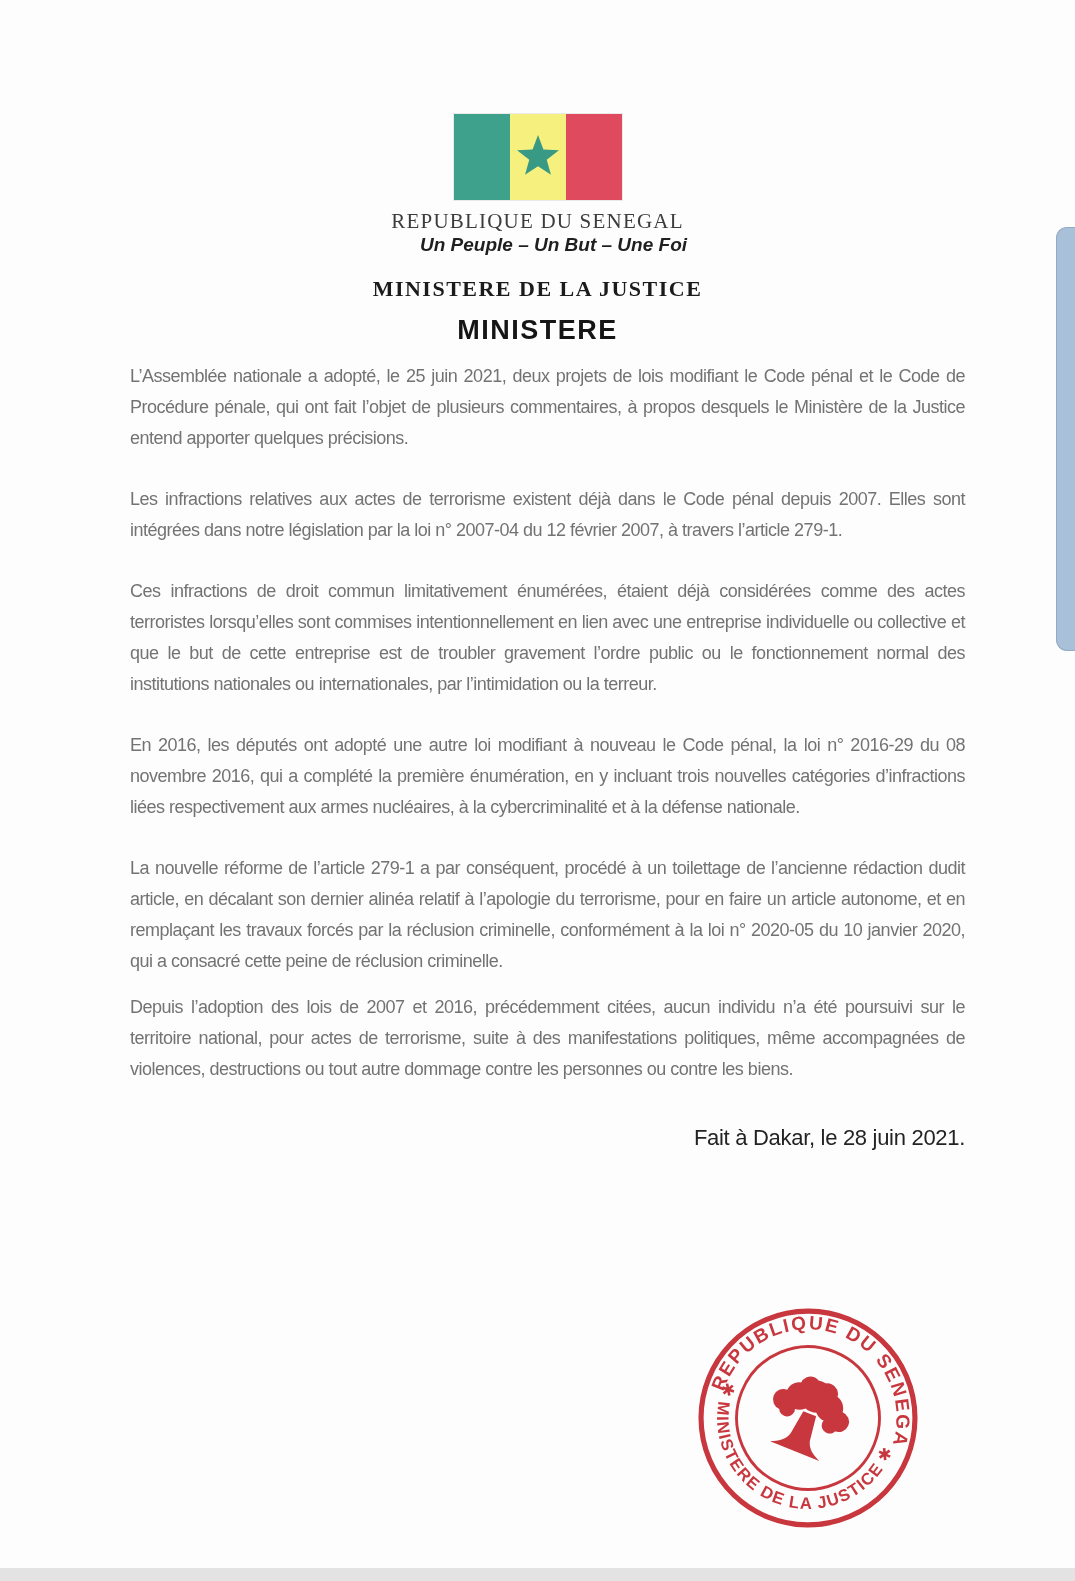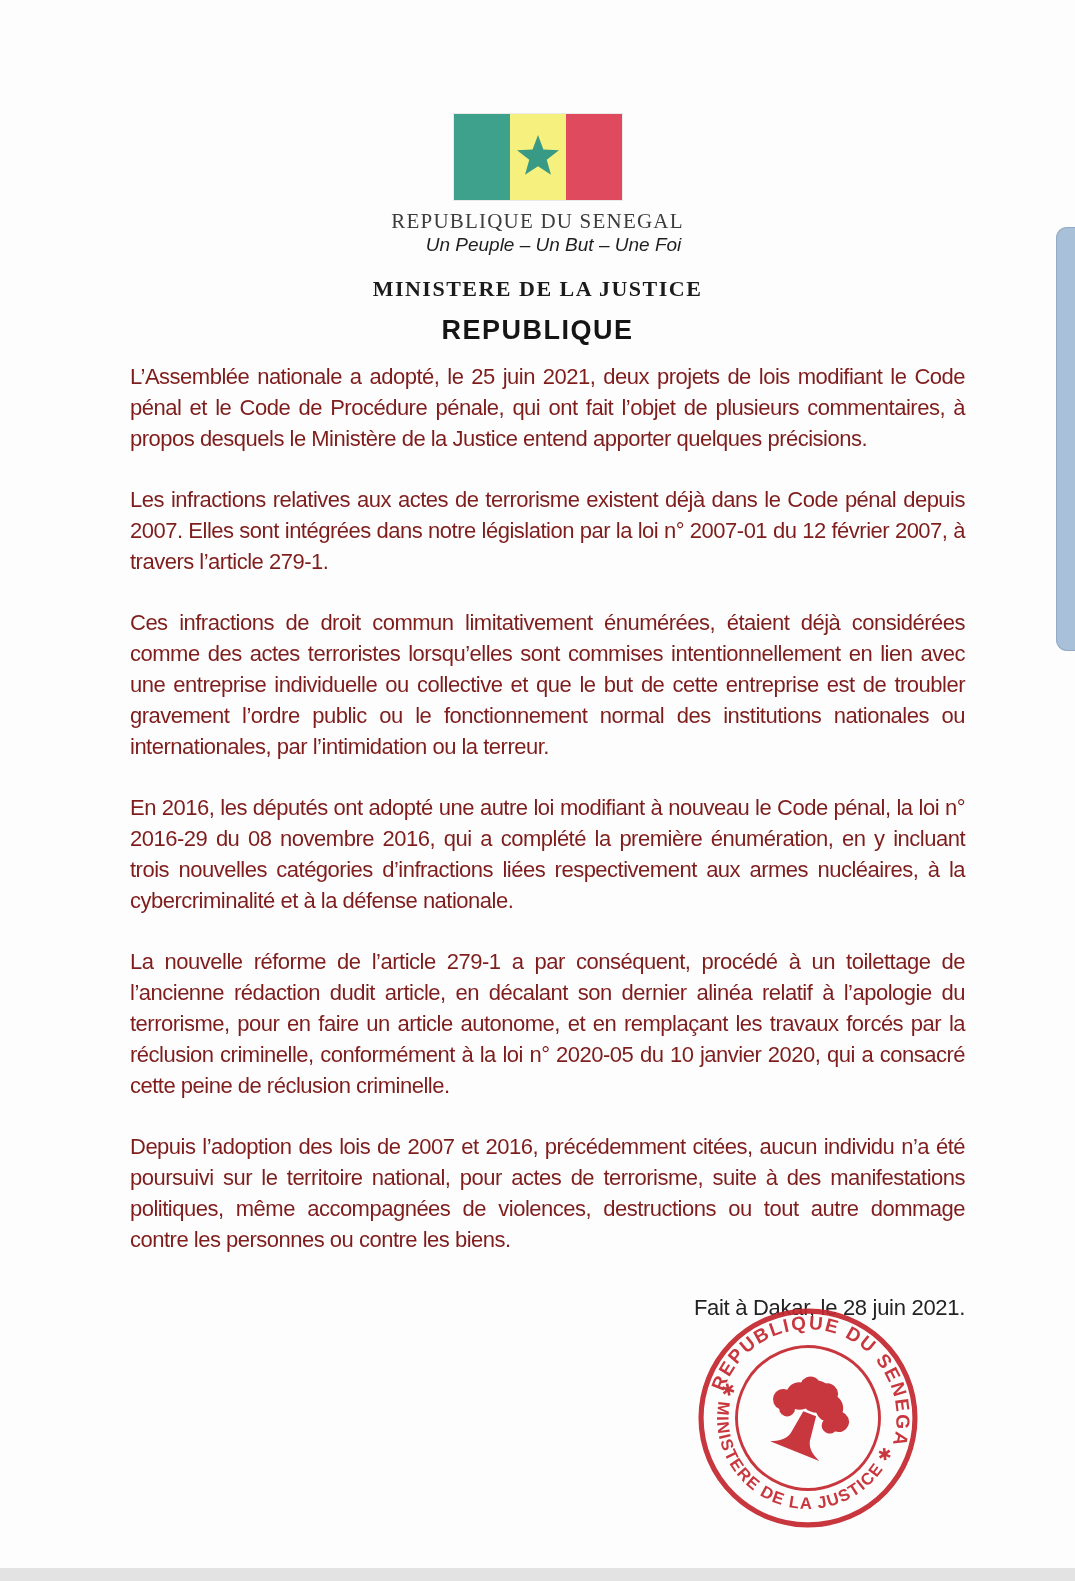--- a/index.html
+++ b/index.html
@@ -31,21 +31,21 @@
   .republic-title {
     margin-top: 9px;
     font-family: "Liberation Serif", "DejaVu Serif", serif;
     font-size: 21px; line-height: 24px;
     letter-spacing: 1.2px;
     color: #3c3c3c;
   }
   .motto {
     margin-top: 1px;
     font-size: 19px; line-height: 22px;
-    font-weight: normal; font-style: italic;
+    font-weight: bold; font-style: italic;
     color: #1f1f1f;
     margin-left: 32px;
   }
   .ministry-title {
     margin-top: 20px;
     font-family: "Liberation Serif", "DejaVu Serif", serif;
     font-size: 22px; line-height: 26px;
     font-weight: bold;
     letter-spacing: 1.5px;
     color: #1b1b1b;
@@ -54,29 +54,29 @@
     margin-top: 13px;
     font-size: 27px; line-height: 30px;
     font-weight: bold;
     letter-spacing: 1.5px;
     color: #151515;
   }
 
   
   .doc-body {
     margin: 16px 110px 0 130px;
-    font-size: 22px;
+    font-size: 18px;
     line-height: 31px;
     letter-spacing: -0.5px;
-    color: #7f1d1d;
+    color: #737373;
     text-align: justify;
   }
   .doc-body p { margin: 0; }
   .doc-body p + p { margin-top: 30px; }
-  .doc-body p.tight { }
+  .doc-body p.tight { margin-top: 15px; }
 
   .dateline {
     margin: 40px 110px 0 130px;
     font-size: 22px;
     letter-spacing: -0.3px;
     color: #232323;
     text-align: right;
   }
 
   
@@ -125,26 +125,26 @@
       <div class="star-wrap" style="color: rgb(56, 154, 132);">
         <svg viewBox="-25 -25 50 50" width="46" height="46" aria-hidden="true">
           <polygon fill="currentColor" points="0,-24 5.9,-8.1 22.8,-7.4 9.5,3.1 14.1,19.4 0,10 -14.1,19.4 -9.5,3.1 -22.8,-7.4 -5.9,-8.1"></polygon>
         </svg>
       </div>
     </div>
 
     <div class="republic-title">REPUBLIQUE DU SENEGAL</div>
     <div class="motto">Un Peuple – Un But – Une Foi</div>
     <div class="ministry-title">MINISTERE DE LA JUSTICE</div>
-    <div class="communique-title">REPUBLIQUE</div>
+    <div class="communique-title">MINISTERE</div>
   </div>
 
   <div class="doc-body">
     <p>L’Assemblée nationale a adopté, le 25 juin 2021, deux projets de lois modifiant le Code pénal et le Code de Procédure pénale, qui ont fait l’objet de plusieurs commentaires, à propos desquels le Ministère de la Justice entend apporter quelques précisions.</p>
-    <p>Les infractions relatives aux actes de terrorisme existent déjà dans le Code pénal depuis 2007. Elles sont intégrées dans notre législation par la loi n° 2007-01 du 12 février 2007, à travers l’article 279-1.</p>
+    <p>Les infractions relatives aux actes de terrorisme existent déjà dans le Code pénal depuis 2007. Elles sont intégrées dans notre législation par la loi n° 2007-04 du 12 février 2007, à travers l’article 279-1.</p>
     <p>Ces infractions de droit commun limitativement énumérées, étaient déjà considérées comme des actes terroristes lorsqu’elles sont commises intentionnellement en lien avec une entreprise individuelle ou collective et que le but de cette entreprise est de troubler gravement l’ordre public ou le fonctionnement normal des institutions nationales ou internationales, par l’intimidation ou la terreur.</p>
     <p>En 2016, les députés ont adopté une autre loi modifiant à nouveau le Code pénal, la loi n° 2016-29 du 08 novembre 2016, qui a complété la première énumération, en y incluant trois nouvelles catégories d’infractions liées respectivement aux armes nucléaires, à la cybercriminalité et à la défense nationale.</p>
     <p>La nouvelle réforme de l’article 279-1 a par conséquent, procédé à un toilettage de l’ancienne rédaction dudit article, en décalant son dernier alinéa relatif à l’apologie du terrorisme, pour en faire un article autonome, et en remplaçant les travaux forcés par la réclusion criminelle, conformément à la loi n° 2020-05 du 10 janvier 2020, qui a consacré cette peine de réclusion criminelle.</p>
     <p class="tight">Depuis l’adoption des lois de 2007 et 2016, précédemment citées, aucun individu n’a été poursuivi sur le territoire national, pour actes de terrorisme, suite à des manifestations politiques, même accompagnées de violences, destructions ou tout autre dommage contre les personnes ou contre les biens.</p>
   </div>
 
   <div class="dateline">Fait à Dakar, le 28 juin 2021.</div>
 
   <div class="stamp" style="color: rgb(196, 39, 46);">
     <svg viewBox="0 0 200 200" aria-hidden="true">

